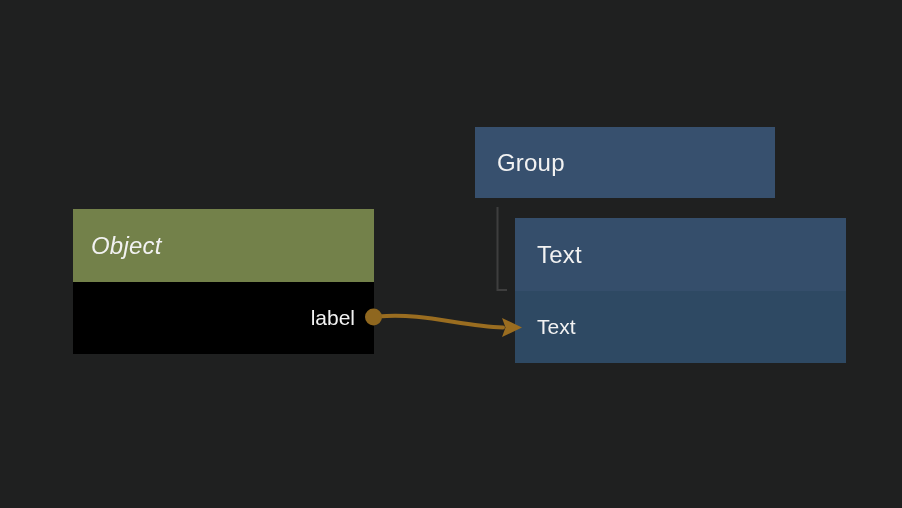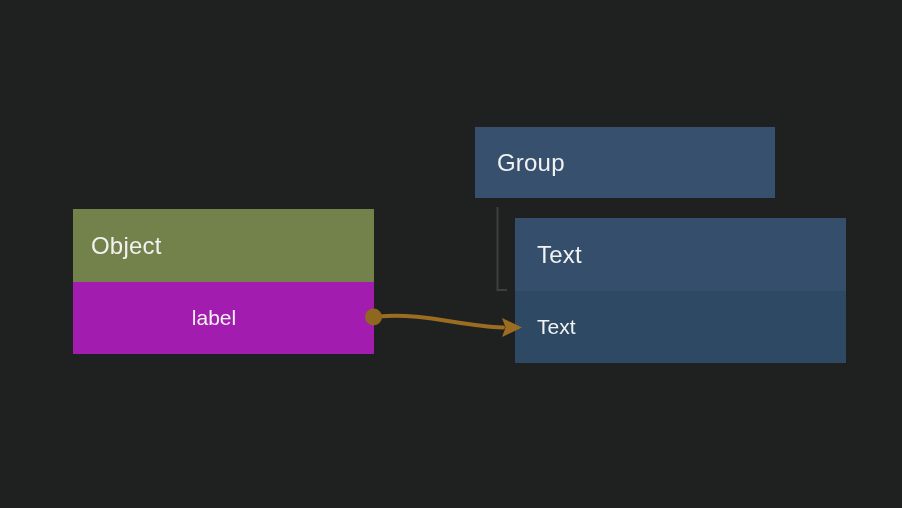--- a/index.html
+++ b/index.html
@@ -47,21 +47,21 @@
     flex: 1 1 auto;
     display: flex;
     align-items: center;
     box-sizing: border-box;
     font-size: 21px;
     color: #f2f2f2;
   }
 
   
   .node-object { left: 73px; top: 209px; width: 301px; height: 145px; }
-  .node-object .node-header { height: 73px; padding-left: 18px; background: #73814a; }
+  .node-object .node-header { height: 73px; padding-left: 18px; background: #73814a; font-style: italic; }
   .node-object .node-body   { background: #6a7741; }
   .node-object .output-row  { justify-content: flex-end; padding-right: 19px; }
 
   
   .node-group { left: 475px; top: 127px; width: 300px; height: 71px; }
   .node-group .node-header { height: 71px; padding-left: 22px; background: #37506e; }
 
   
   .node-text { left: 515px; top: 218px; width: 331px; height: 145px; }
   .node-text .node-header { height: 73px; padding-left: 22px; background: #354e6b; }
@@ -70,21 +70,21 @@
 </style>
 </head>
 <body>
 
 <div class="canvas" style="background-color: rgb(31, 32, 32);">
 
   <div class="node node-object">
     <div class="node-header" style="background-color: rgb(115, 129, 74);">
       <span class="node-title">Object</span>
     </div>
-    <div class="node-body" style="background-color: #a21caf; align-items: center;">
+    <div class="node-body" style="background-color: #000000;">
       <div class="port-row output-row">
         <span style="color: rgb(242, 242, 242);">label</span>
       </div>
     </div>
   </div>
 
   <div class="node node-group">
     <div class="node-header" style="background-color: rgb(55, 80, 110);">
       <span class="node-title">Group</span>
     </div>

